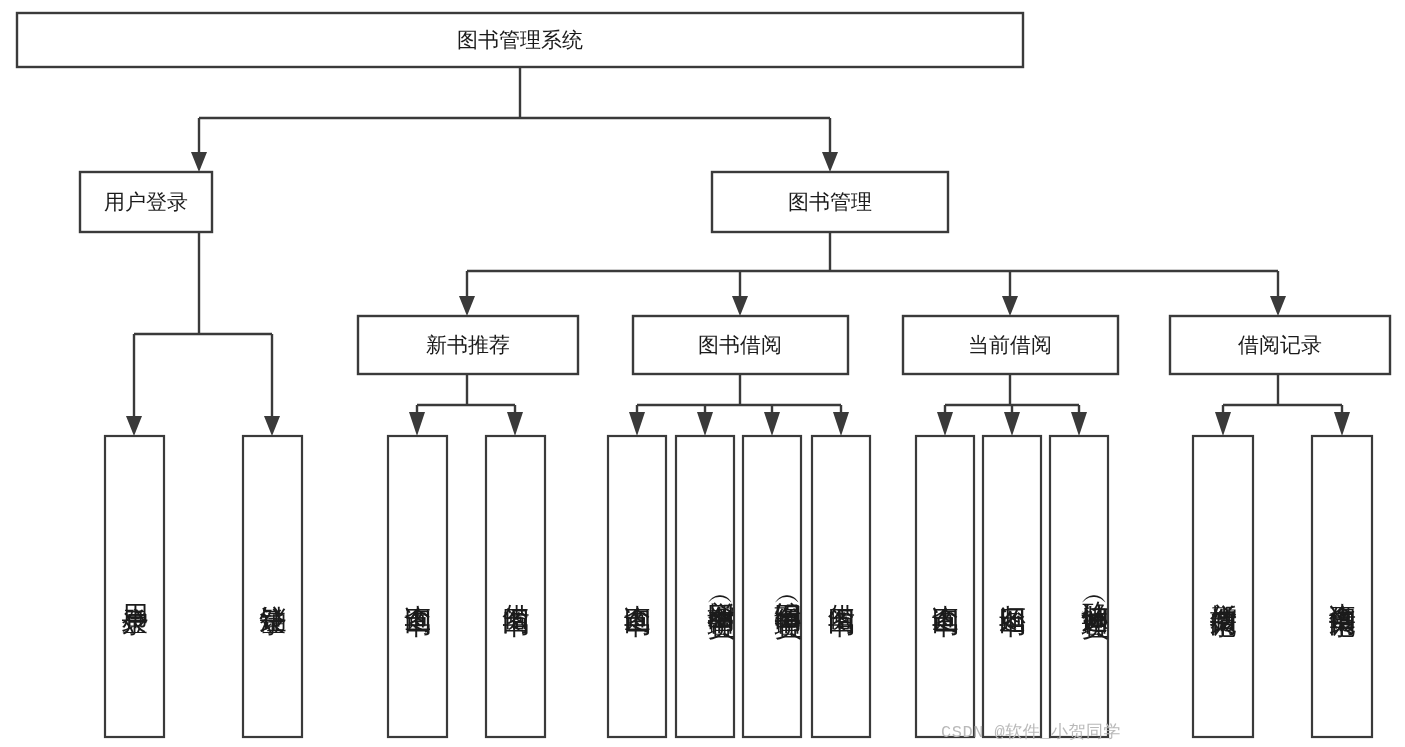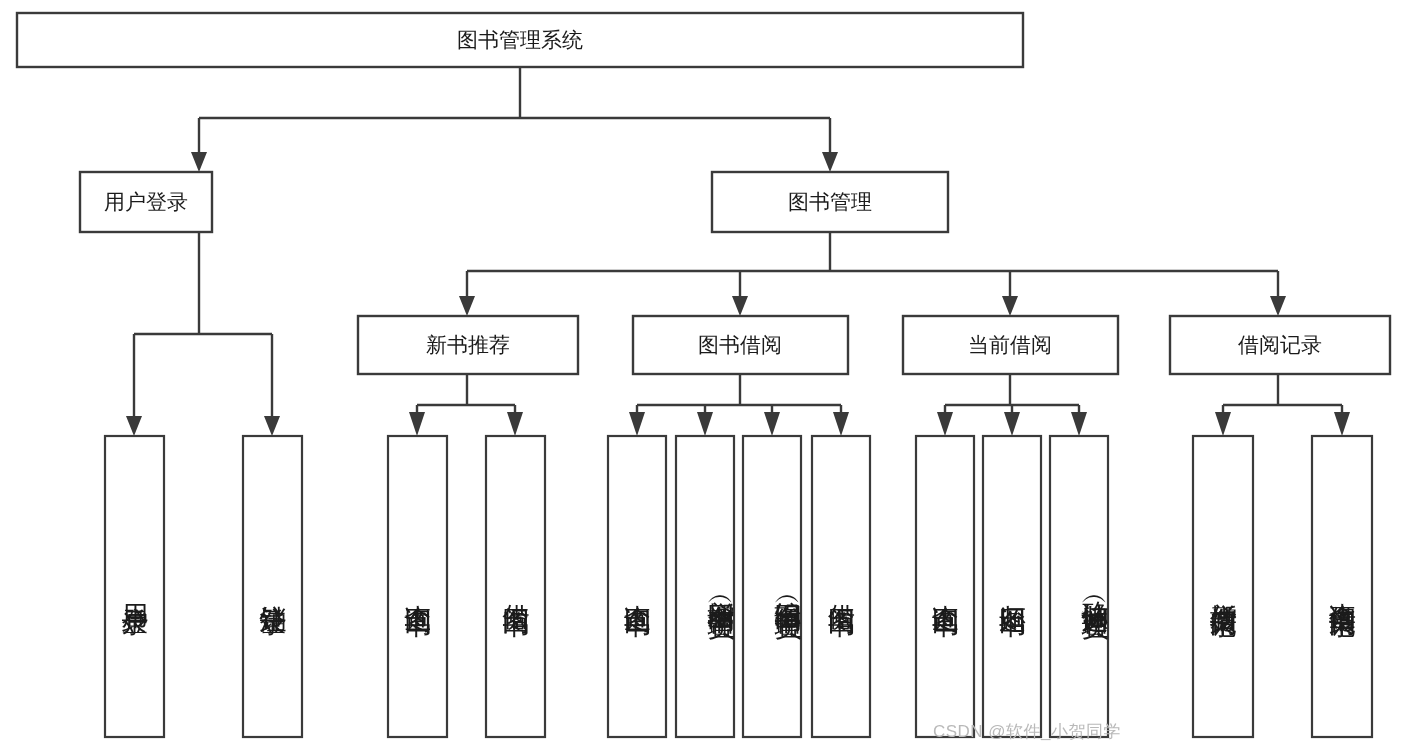--- a/index.html
+++ b/index.html
@@ -65,21 +65,21 @@
     display: flex;
     align-items: center;
     justify-content: center;
     white-space: nowrap;
     user-select: none;
   }
   .watermark {
     position: absolute;
     right: 8px;
     bottom: 4px;
-    font-family: Liberation Sans, sans-serif;
+    font-family: Liberation Mono, monospace;
     font-size: 17px;
     color: #b9b9b9;
     letter-spacing: 0.5px;
     white-space: nowrap;
   }
 </style>
 </head>
 <body>
 
 <div id="diagram-root">

